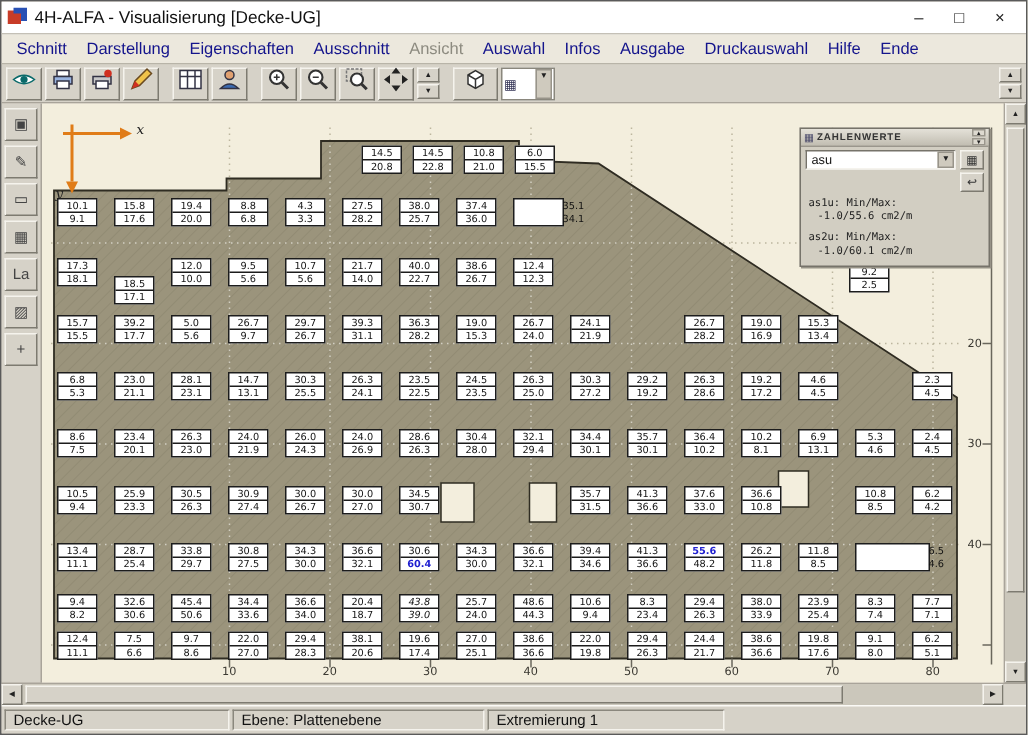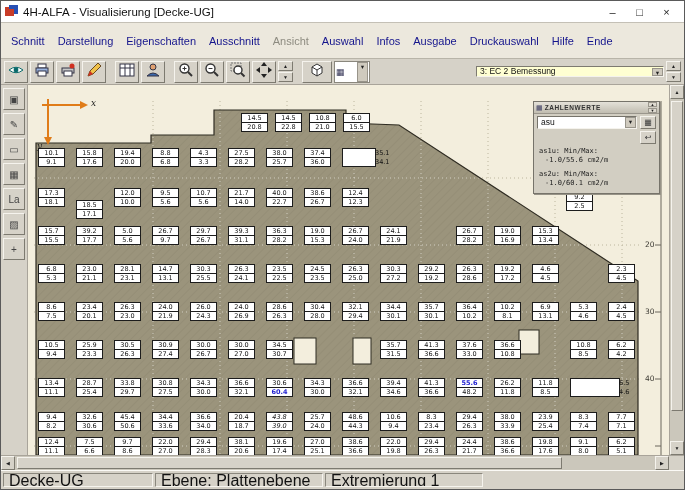--- a/index.html
+++ b/index.html
@@ -4,21 +4,21 @@
 <style>
   *{box-sizing:border-box;margin:0;padding:0}
   body{font-family:"Liberation Sans",sans-serif;background:#9a9a9a}
   .window{width:685px;height:490px;background:#d6d2c8;border:1px solid #5a5a5a;display:flex;flex-direction:column;overflow:hidden;position:relative}
   
   .titlebar{height:22px;background:#ffffff;display:flex;align-items:center;padding:0 4px;gap:5px;border-bottom:1px solid #c4c0b6;flex:0 0 auto}
   .title{font-size:11.5px;color:#111;white-space:nowrap}
   .winbtns{margin-left:auto;display:flex}
   .wb{width:27px;height:20px;text-align:center;line-height:20px;font-size:11px;color:#222}
   
-  .menubar{height:36px;background:#ece8dd;display:flex;align-items:center;padding:0 4px;gap:1px;border-bottom:1px solid #b8b4a8;flex:0 0 auto}
+  .menubar{height:20px;background:#ece8dd;display:flex;align-items:center;padding:0 4px;gap:1px;border-bottom:1px solid #b8b4a8;flex:0 0 auto}
   .mi{font-size:11px;color:#14148c;padding:2px 6px;white-space:nowrap}
   .mi.dis{color:#8d8b80}
   
   .toolbar{height:26px;background:#d6d2c8;display:flex;align-items:center;padding:1px 3px;gap:2px;border-bottom:1px solid #a9a49a;flex:0 0 auto}
   .tbtn{width:24px;height:22px;background:#d6d2c8;border:1px solid;border-color:#f5f3ed #7d7a70 #7d7a70 #f5f3ed;display:flex;align-items:center;justify-content:center;flex:0 0 auto}
   .tbtn svg{width:16px;height:16px}
   .tbtn.wide{width:30px}
   .tsep{width:5px;flex:0 0 auto}
   .spinpair{display:flex;flex-direction:column;gap:1px;flex:0 0 auto}
   .spin{width:15px;height:10px;font-size:5px;line-height:8px;text-align:center;border:1px solid;border-color:#f5f3ed #7d7a70 #7d7a70 #f5f3ed;background:#d6d2c8;color:#222}
@@ -63,21 +63,21 @@
   .vtrack{flex:1;position:relative}
   .vthumb{position:absolute;left:1px;right:1px;top:2px;height:310px;background:#d6d2c8;border:1px solid;border-color:#f5f3ed #7d7a70 #7d7a70 #f5f3ed}
   .hrow{height:15px;display:flex;flex:0 0 auto;border-top:1px solid #a9a49a}
   .hscroll{flex:1;background:#cbc7bb;display:flex}
   .hsbtn{width:14px;height:100%;font-size:5px;text-align:center;line-height:12px;border:1px solid;border-color:#f5f3ed #7d7a70 #7d7a70 #f5f3ed;background:#d6d2c8;color:#222;flex:0 0 auto}
   .htrack{flex:1;position:relative}
   .hthumb{position:absolute;top:1px;bottom:1px;left:2px;width:545px;background:#d6d2c8;border:1px solid;border-color:#f5f3ed #7d7a70 #7d7a70 #f5f3ed}
   .corner{width:15px;background:#d6d2c8;flex:0 0 auto}
   
   .statusbar{height:19px;background:#d6d2c8;display:flex;gap:2px;padding:2px;border-top:1px solid #fbfaf6;flex:0 0 auto}
-  .seg{border:1px solid;border-color:#8a877d #f5f3ed #f5f3ed #8a877d;font-size:16px;padding:0 5px;line-height:13px;color:#111;white-space:nowrap;overflow:hidden}
+  .seg{border:1px solid;border-color:#8a877d #f5f3ed #f5f3ed #8a877d;font-size:10px;padding:0 5px;line-height:13px;color:#111;white-space:nowrap;overflow:hidden}
   .seg:nth-child(1){width:150px}
   .seg:nth-child(2){width:168px}
   .seg:nth-child(3){width:158px}
   .seg:nth-child(4){flex:1}
 </style>
 </head>
 <body>
 
 <div class="window">
 
@@ -192,24 +192,20 @@
         <span><svg viewBox="0 0 16 16" width="16" height="16">
             <path d="M3 5 L8 2 L13 5 L13 11 L8 14 L3 11 Z" fill="#fff" stroke="#333"></path>
             <path d="M3 5 L8 8 L13 5 M8 8 L8 14" fill="none" stroke="#333"></path>
           </svg></span>
       </div>
     <div class="mini-combo">
       <span class="glyph">▦</span>
       <span class="ddb">▼</span>
     </div>
     <div class="combos">
-      <div class="combo">
-        <span class="lbl">3: EC 2 Bemessung</span>
-        <span class="ddb">▼</span>
-      </div>
     </div>
     <div class="spinpair">
       <div class="spin">▲</div>
       <div class="spin">▼</div>
     </div>
   </div>
 
   <div class="main">
     <div class="toolcol" id="toolcol">
         <div class="vtool">▣</div>

